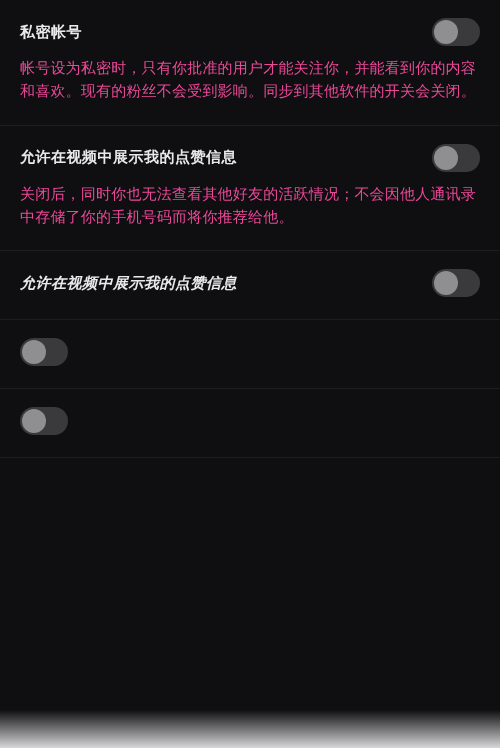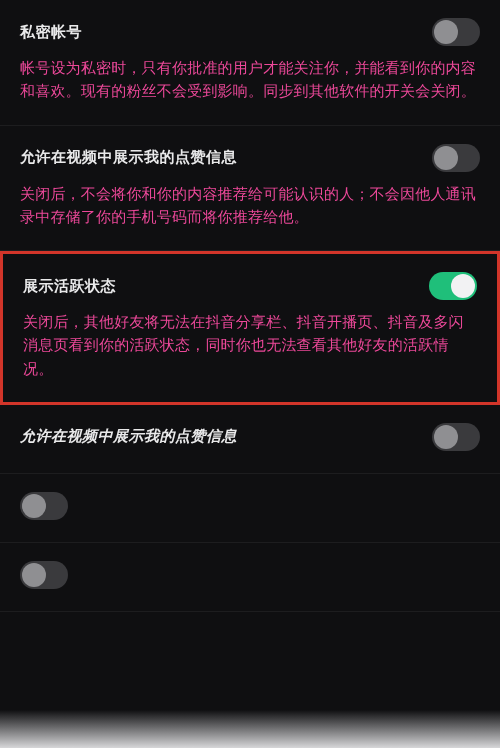--- a/index.html
+++ b/index.html
@@ -84,30 +84,21 @@
       </div>
       <div class="desc">帐号设为私密时，只有你批准的用户才能关注你，并能看到你的内容和喜欢。现有的粉丝不会受到影响。同步到其他软件的开关会关闭。</div>
     </div>
     <div class="section">
       <div class="row">
         <div class="title">允许在视频中展示我的点赞信息</div>
         <div class="toggle off">
           <div class="knob"></div>
         </div>
       </div>
-      <div class="desc">关闭后，不会将你和你的内容推荐给可能认识的人；不会因他人通讯录中存储了你的手机号码而将你推荐给他。</div>
-    </div>
-    <div class="section highlighted">
-      <div class="row">
-        <div class="title">展示活跃状态</div>
-        <div class="toggle on">
-          <div class="knob"></div>
-        </div>
-      </div>
-      <div class="desc">关闭后，其他好友将无法在抖音分享栏、抖音开播页、抖音及多闪消息页看到你的活跃状态，同时你也无法查看其他好友的活跃情况。</div>
+      <div class="desc">关闭后，同时你也无法查看其他好友的活跃情况；不会因他人通讯录中存储了你的手机号码而将你推荐给他。</div>
     </div>
     <div class="section">
       <div class="row no-desc">
         <div class="title">允许在视频中展示我的点赞信息</div>
         <div class="toggle off">
           <div class="knob"></div>
         </div>
       </div>
     </div>
     <div class="section">

